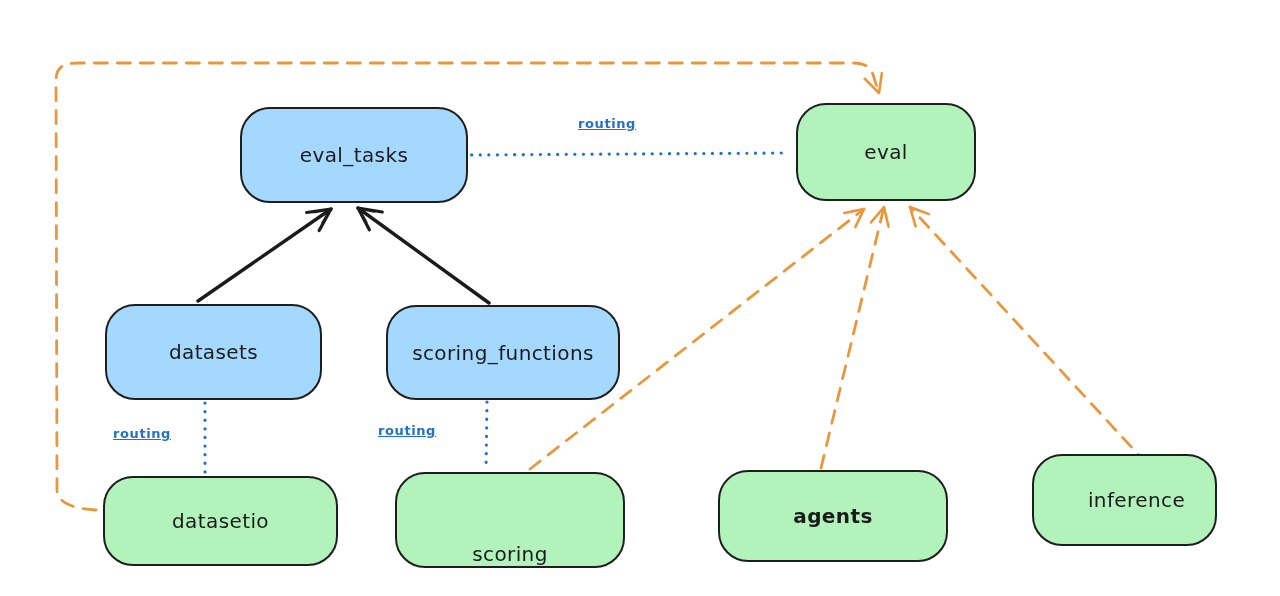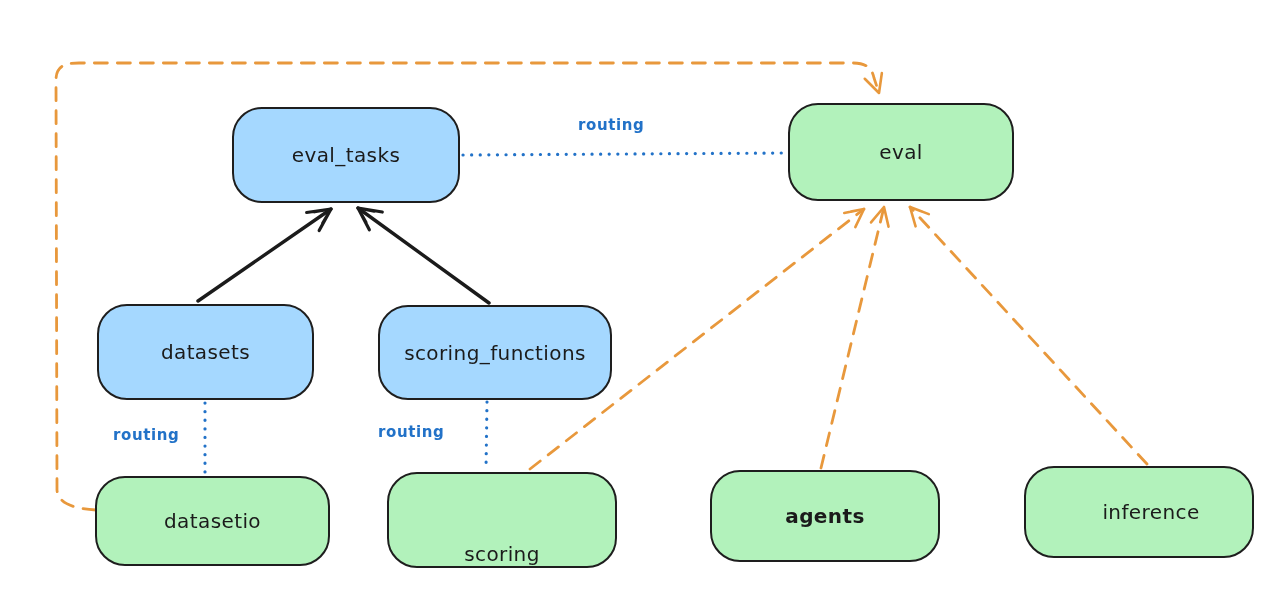--- a/index.html
+++ b/index.html
@@ -16,42 +16,43 @@
   .canvas{
     position:relative;width:1280px;height:596px;background:var(--bg);
     font-family:"DejaVu Sans","Liberation Sans",sans-serif;overflow:hidden;
   }
   svg.edges{position:absolute;left:0;top:0;width:1280px;height:596px;}
 
   .node{
     position:absolute;display:flex;align-items:center;justify-content:center;
     border:2.6px solid var(--node-border);border-radius:30px;
     font-size:20px;letter-spacing:.4px;color:var(--label-text);
-    box-sizing:border-box;text-align:center;
+    box-sizing:border-box;text-align:center;margin-left:8px;
   }
   
   .node::before{
     content:"";position:absolute;left:14px;right:14px;top:-4px;height:12px;
     background:inherit;border-radius:8px;z-index:-1;
   }
   .node.blue{background:var(--blue-fill);}
   .node.green{background:var(--green-fill);}
 
   #node-eval_tasks{left:232px;top:107px;width:228px;height:96px;}
-  #node-eval{left:788px;top:103px;width:226px;height:98px;}
+  #node-eval{left:788px;top:103px;width:180px;height:98px;}
   #node-datasets{left:97px;top:304px;width:217px;height:96px;text-align:right;}
   #node-scoring_functions{left:378px;top:305px;width:234px;height:95px;}
   #node-datasetio{left:95px;top:476px;width:235px;height:90px;}
   #node-scoring{left:387px;top:472px;width:230px;height:96px;align-items:flex-end;}
   #node-agents{left:710px;top:470px;width:230px;height:92px;font-weight:bold;}
-  #node-inference{left:1024px;top:466px;width:230px;height:92px;padding-left:24px;}
+  #node-inference{left:1024px;top:454px;width:185px;height:92px;padding-left:24px;}
 
   .edge-label{
-    position:absolute;font-weight:bold;font-size:15px;letter-spacing:.6px;
+    position:absolute;font-weight:bold;font-size:13px;letter-spacing:.6px;
     color:var(--routing-blue);
+    text-decoration:underline;
   }
   #label-routing-top{left:578px;top:116px;}
   #label-routing-left{left:113px;top:426px;}
   #label-routing-mid{left:378px;top:423px;}
 
   .black-arrow{stroke:var(--arrow-black);stroke-width:3.4;fill:none;stroke-linecap:round;}
   .blue-dotted{stroke:var(--routing-blue);stroke-width:3.2;fill:none;
     stroke-linecap:round;stroke-dasharray:0.1 8.5;}
   .orange-dashed{stroke:var(--orange);stroke-width:2.8;fill:none;
     stroke-linecap:round;stroke-dasharray:13 10;}

